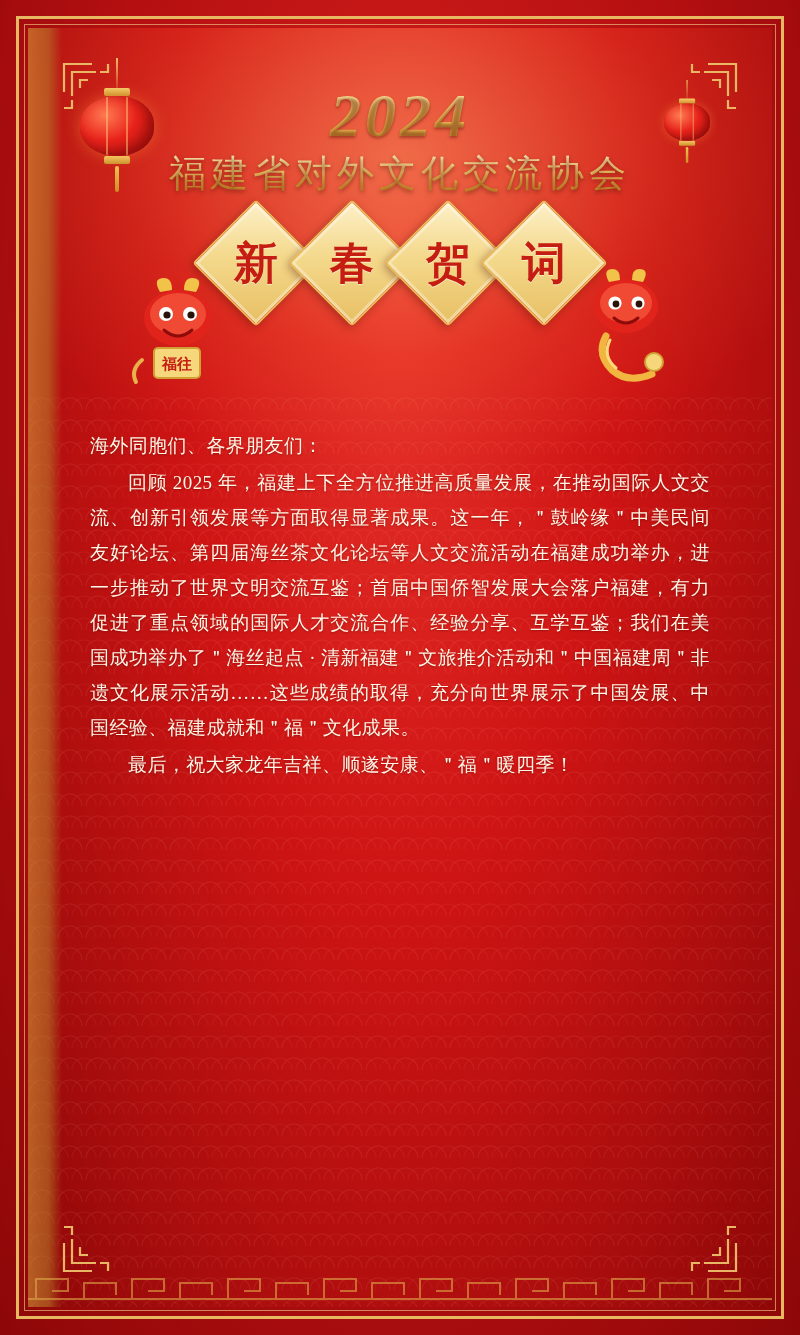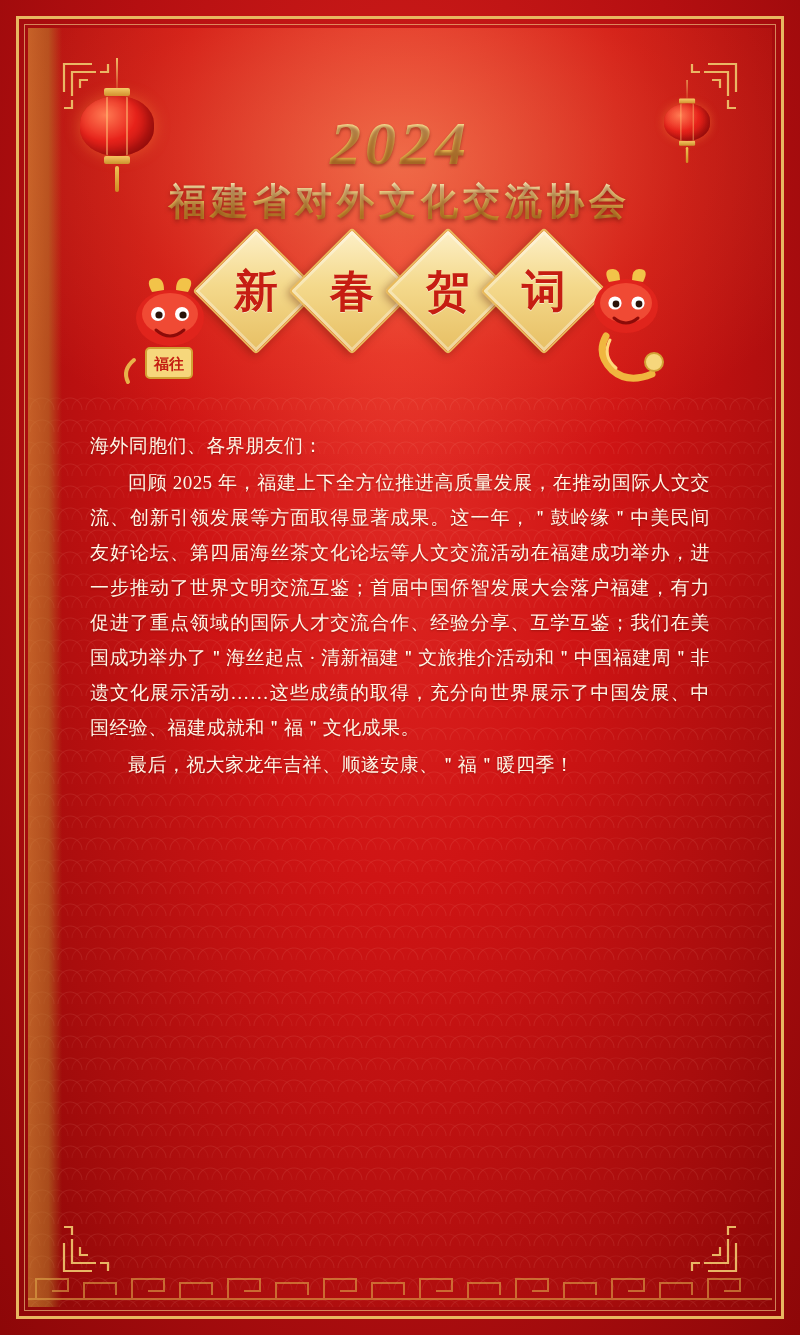--- a/index.html
+++ b/index.html
@@ -94,42 +94,42 @@
     background: linear-gradient(90deg, #d8a23c 0%, #b8812a 60%, rgba(160,90,25,0) 100%);
     opacity: .55;
     z-index: 3;
     pointer-events: none;
   }
 
   
   .header {
     position: relative;
     z-index: 6;
-    padding-top: 84px;
+    padding-top: 56px;
     text-align: center;
   }
   .year {
     font-family: "Liberation Serif", "DejaVu Serif", serif;
     font-size: 62px;
     font-style: italic;
     font-weight: 700;
     letter-spacing: 4px;
     background: linear-gradient(180deg, #ffe9a8 0%, #f6c champagne 1%, #e8a93a 55%, #c8872a 100%);
     background: linear-gradient(180deg, #fff0b8 0%, #f3c85d 48%, #d2962f 100%);
     -webkit-background-clip: text;
     background-clip: text;
     color: transparent;
     text-shadow: 0 2px 3px rgba(90,20,5,.45);
     line-height: 1;
     margin: 0 0 6px 0;
   }
   .assoc-title {
     font-family: "Liberation Serif", "DejaVu Serif", serif;
     font-size: 37px;
-    font-weight: 700;
+    font-weight: 400;
     letter-spacing: 5px;
     background: linear-gradient(180deg, #fff3c4 0%, #f6cf6b 46%, #dba338 72%, #c98a27 100%);
     -webkit-background-clip: text;
     background-clip: text;
     color: transparent;
     text-shadow: 0 2px 4px rgba(80,15,5,.5);
     margin: 0;
     line-height: 1.2;
   }
 
@@ -208,21 +208,21 @@
   }
   .lantern-left  { left: 52px;  top: 30px; }
   .lantern-right { right: 62px; top: 52px; transform: scale(.62); transform-origin: top right; }
 
   
   .dragon {
     position: absolute;
     z-index: 7;
     width: 120px; height: 120px;
   }
-  .dragon-left  { left: 84px;  top: 246px; }
+  .dragon-left  { left: 92px;  top: 246px; }
   .dragon-right { right: 84px; top: 238px; }
 
   
   .content {
     position: absolute;
     left: 0; right: 0;
     top: 400px;
     bottom: 70px;
     padding: 0 62px;
     z-index: 6;

